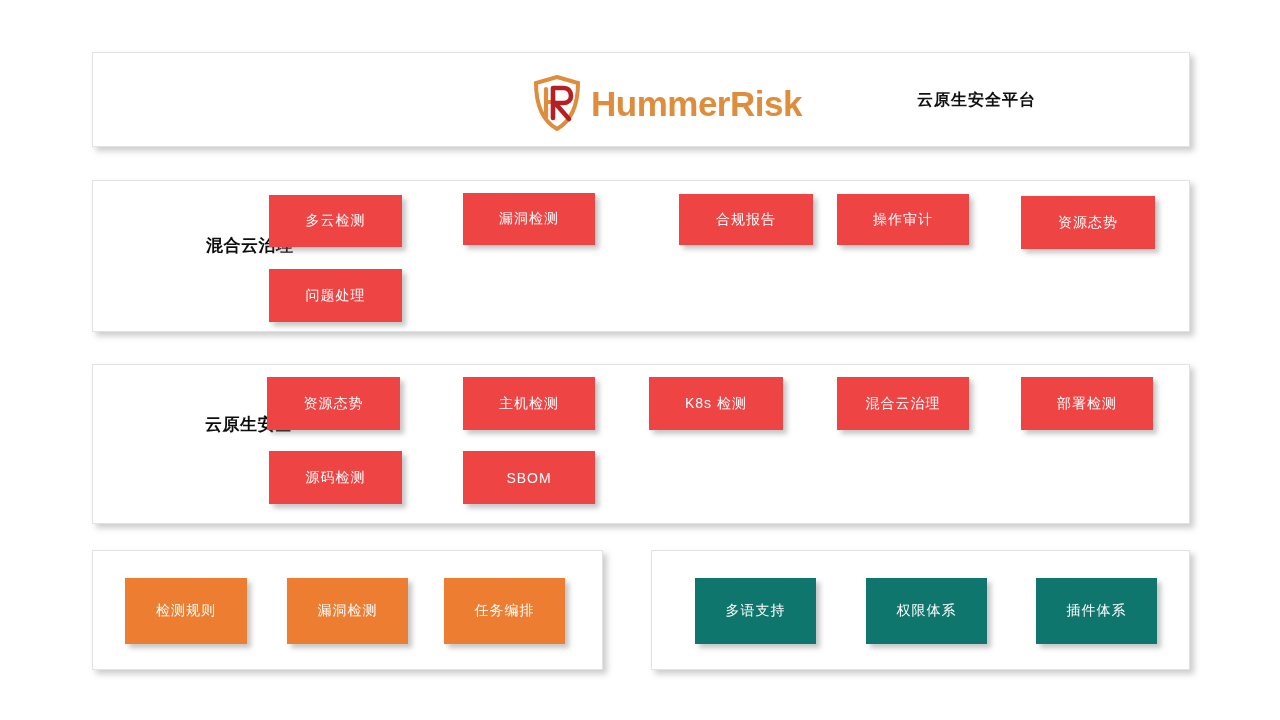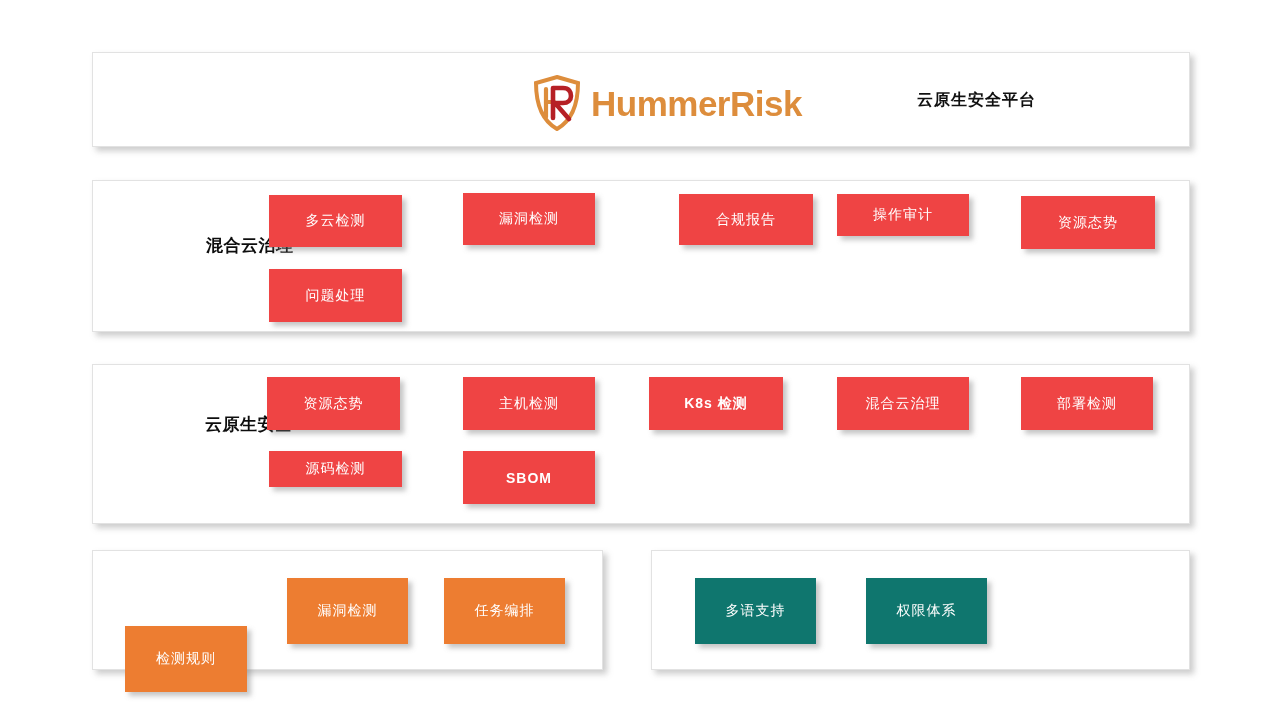--- a/index.html
+++ b/index.html
@@ -89,21 +89,21 @@
     color: #ffffff;
     font-size: 14px;
     letter-spacing: 1px;
     box-sizing: border-box;
     box-shadow: 4px 4px 5px rgba(120,120,120,0.42);
     white-space: nowrap;
   }
   .box.tan  { background: #ef4444; }
   .box.amber{ background: #ED7D31; }
   .box.blue { background: #0f766e; }
-  .box.latin { font-weight: bold; text-align: center; }
+  .box.latin { font-weight: normal; text-align: center; }
 </style>
 </head>
 <body>
 
 <div class="stage">
 
   <div class="panel" id="panel-header">
     <div class="brand-wrap">
       <span class="brand-mark">
         <svg class="brand-mark" viewBox="0 0 48 56" xmlns="http://www.w3.org/2000/svg">
@@ -117,41 +117,42 @@
     </div>
     <div class="header-tagline">云原生安全平台</div>
   </div>
 
   <div class="panel" id="panel-hybrid">
     <div class="section-title" style="left:113px; top:53px;">混合云治理</div>
 
     <div class="box tan" style="left:176px; top:14px;  width:133px; height:52px;">多云检测</div>
     <div class="box tan" style="left:370px; top:12px;  width:132px; height:52px;">漏洞检测</div>
     <div class="box tan" style="left:556px; top:13px;  width:134px; height:51px;margin-left:30px;">合规报告</div>
-    <div class="box tan" style="left:744px; top:13px;  width:132px; height:42px;">操作审计</div>
+    <div class="box tan" style="left:744px; top:13px;  width:132px; height:51px;">操作审计</div>
     <div class="box tan" style="left:928px; top:15px;  width:134px; height:53px;">资源态势</div>
     <div class="box tan" style="left:176px; top:88px;  width:133px; height:53px;">问题处理</div>
   </div>
 
   <div class="panel" id="panel-native">
     <div class="section-title" style="left:112px; top:48px;">云原生安全</div>
 
     <div class="box tan" style="left:174px; top:12px;  width:133px; height:53px;">资源态势</div>
     <div class="box tan" style="left:370px; top:12px;  width:132px; height:53px;">主机检测</div>
     <div class="box tan latin" style="left:556px; top:12px;  width:134px; height:53px;">K8s 检测</div>
     <div class="box tan" style="left:744px; top:12px;  width:132px; height:53px;">混合云治理</div>
     <div class="box tan" style="left:928px; top:12px;  width:132px; height:53px;">部署检测</div>
-    <div class="box tan" style="left:176px; top:86px;  width:133px; height:36px;">源码检测</div>
+    <div class="box tan" style="left:176px; top:86px;  width:133px; height:53px;">源码检测</div>
     <div class="box tan latin" style="left:370px; top:86px;  width:132px; height:53px;">SBOM</div>
   </div>
 
   <div class="panel" id="panel-platform">
-    <div class="box amber" style="left:32px;  top:27px; width:122px; height:66px;margin-top:48px;">检测规则</div>
+    <div class="box amber" style="left:32px;  top:27px; width:122px; height:66px;">检测规则</div>
     <div class="box amber" style="left:194px; top:27px; width:121px; height:66px;">漏洞检测</div>
     <div class="box amber" style="left:351px; top:27px; width:121px; height:66px;">任务编排</div>
   </div>
 
   <div class="panel" id="panel-system">
     <div class="box blue" style="left:43px;  top:27px; width:121px; height:66px;">多语支持</div>
     <div class="box blue" style="left:214px; top:27px; width:121px; height:66px;">权限体系</div>
+    <div class="box blue" style="left:384px; top:27px; width:121px; height:66px;">插件体系</div>
   </div>
 
 </div>
 
 </body></html>

